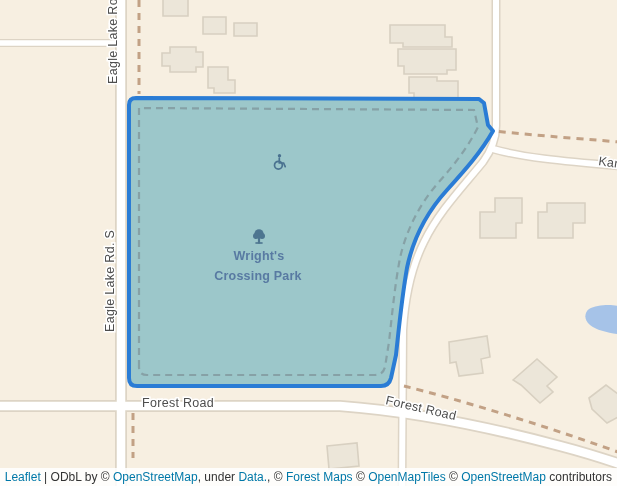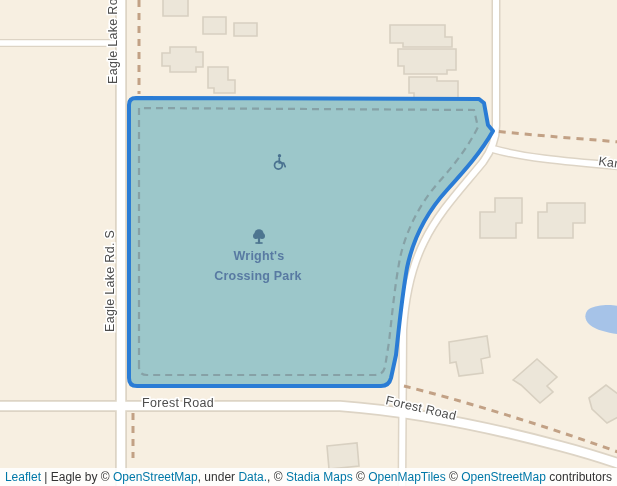--- a/index.html
+++ b/index.html
@@ -129,14 +129,14 @@
       <circle cx="-3" cy="0" r="3"></circle>
       <circle cx="3" cy="0" r="3"></circle>
       <rect x="-1.1" y="0" width="2.2" height="7.5"></rect>
       <rect x="-3.6" y="6.2" width="7.2" height="1.6"></rect>
     </g>
 
     <text class="park-label" x="259" y="260">Wright's</text>
     <text class="park-label" x="258" y="280">Crossing Park</text>
   </svg>
 
-  <div id="attribution"><a>Leaflet</a><span> | Eagle by © </span><a>OpenStreetMap</a><span>, under </span><a>Data.</a><span>, © </span><a>Stadia Maps</a><span> © </span><a>OpenMapTiles</a><span> © </span><a>OpenStreetMap</a><span> contributors</span></div>
+  <div id="attribution"><a>Leaflet</a><span> | ODbL by © </span><a>OpenStreetMap</a><span>, under </span><a>Data.</a><span>, © </span><a>Forest Maps</a><span> © </span><a>OpenMapTiles</a><span> © </span><a>OpenStreetMap</a><span> contributors</span></div>
 </div>
 
 </body></html>

